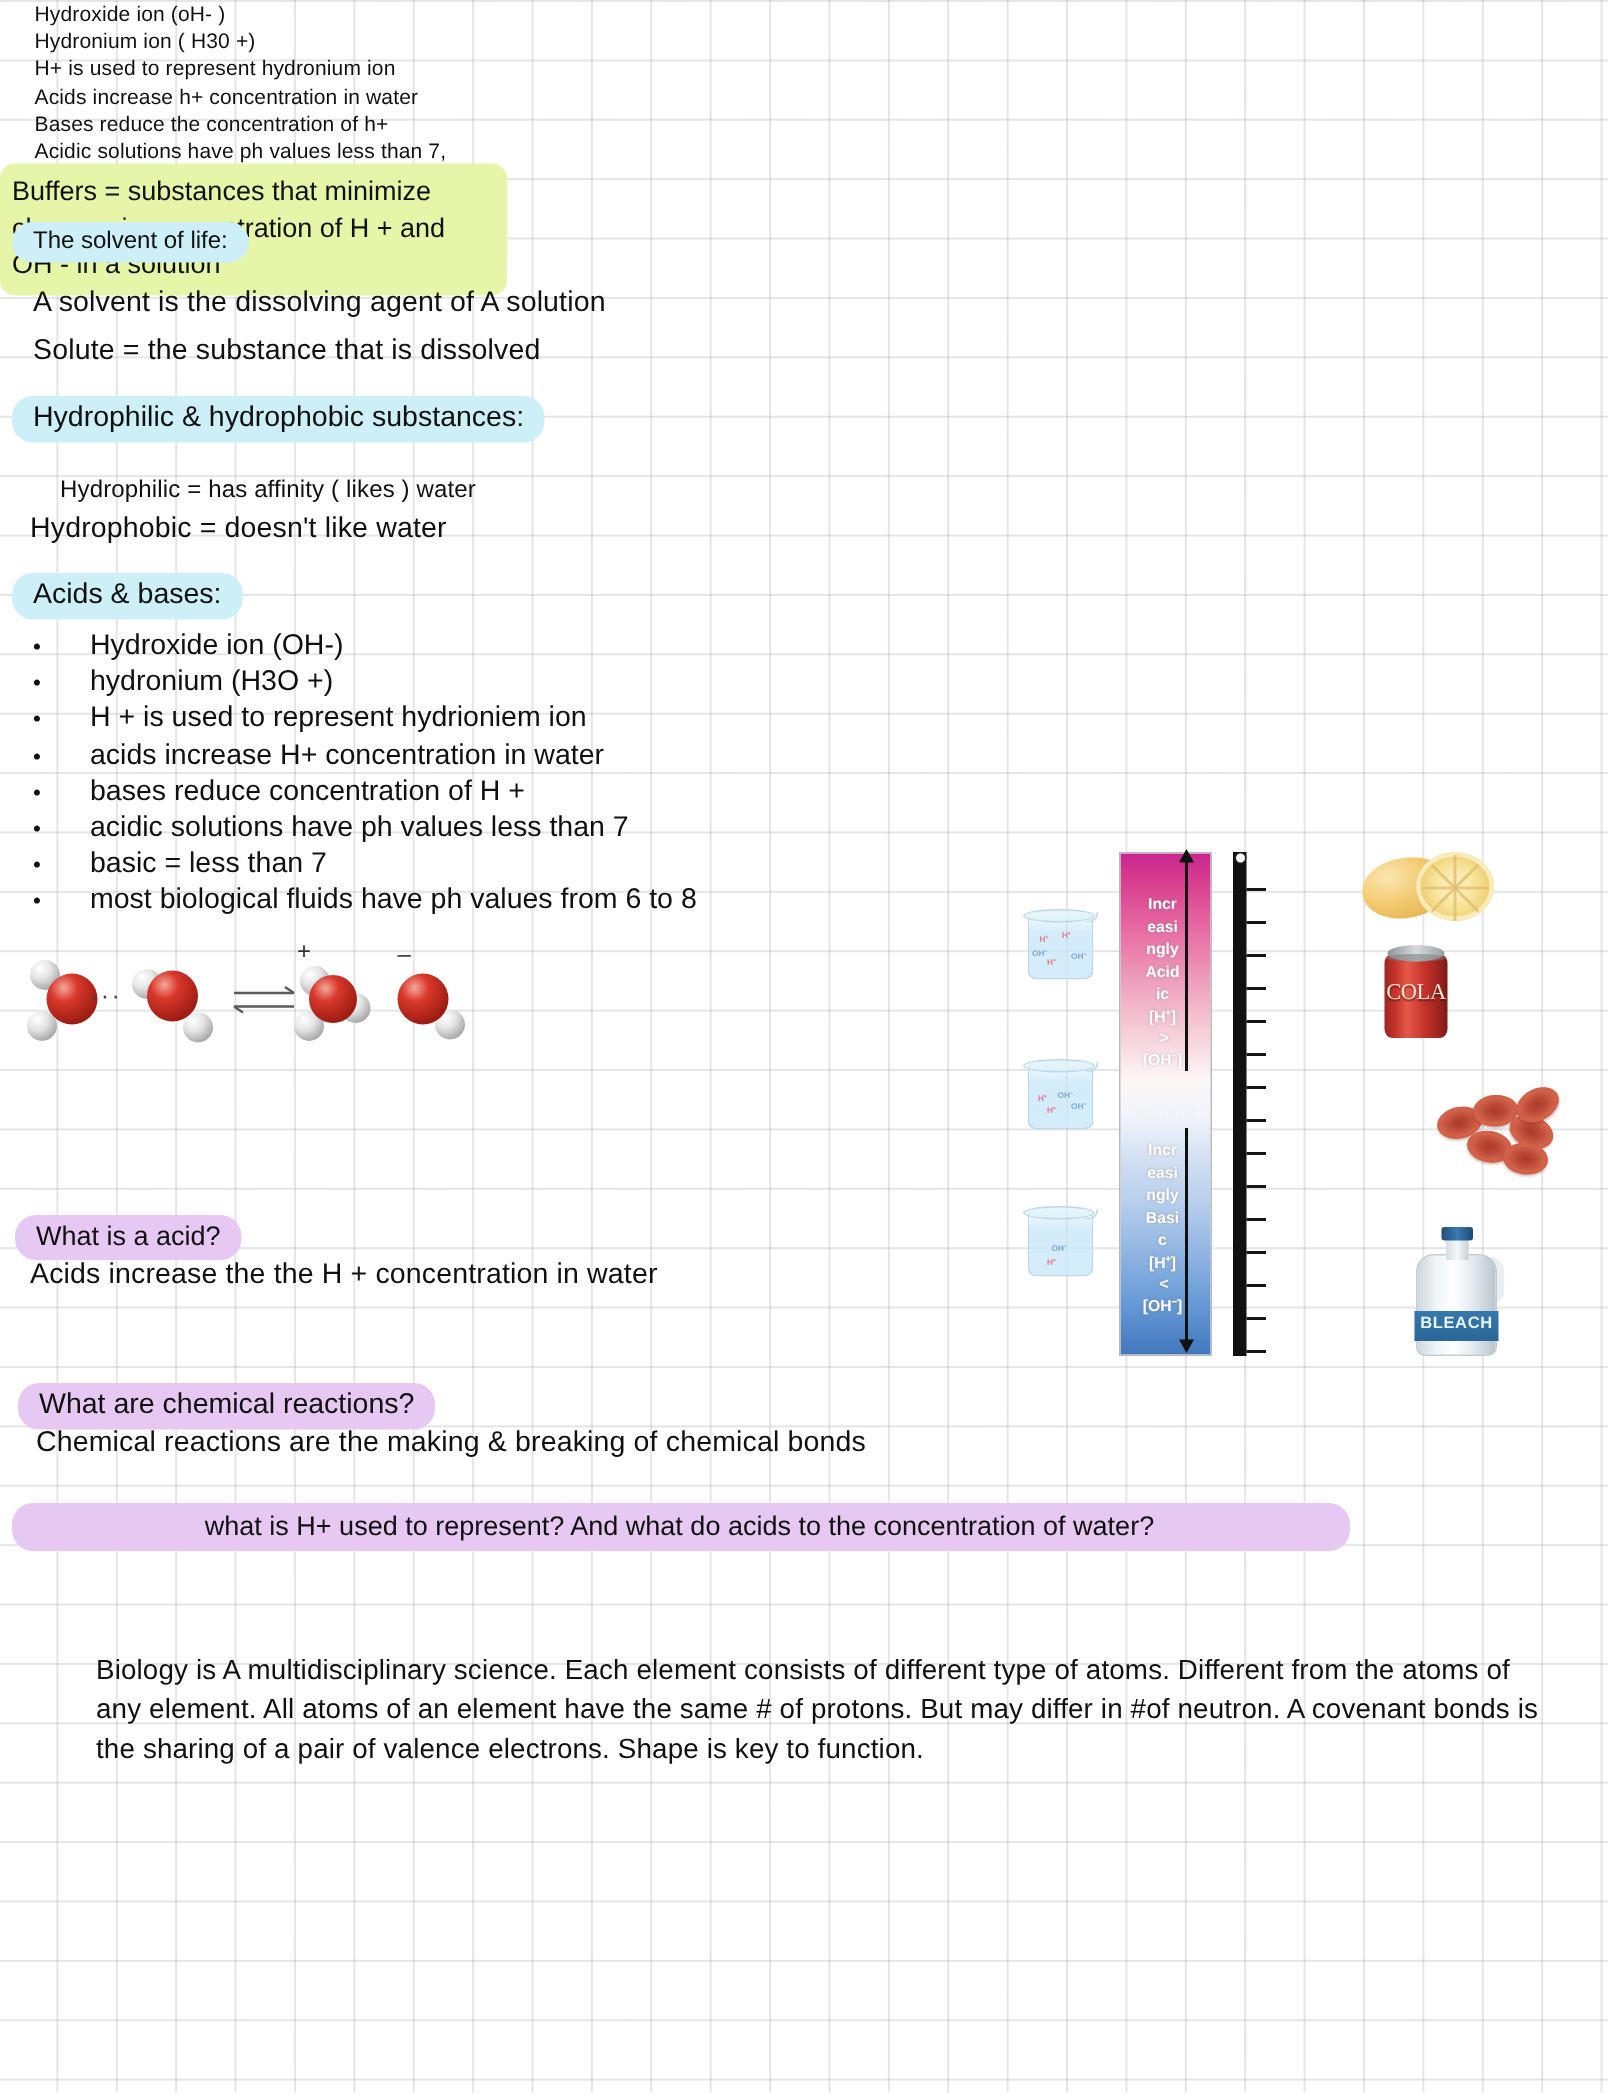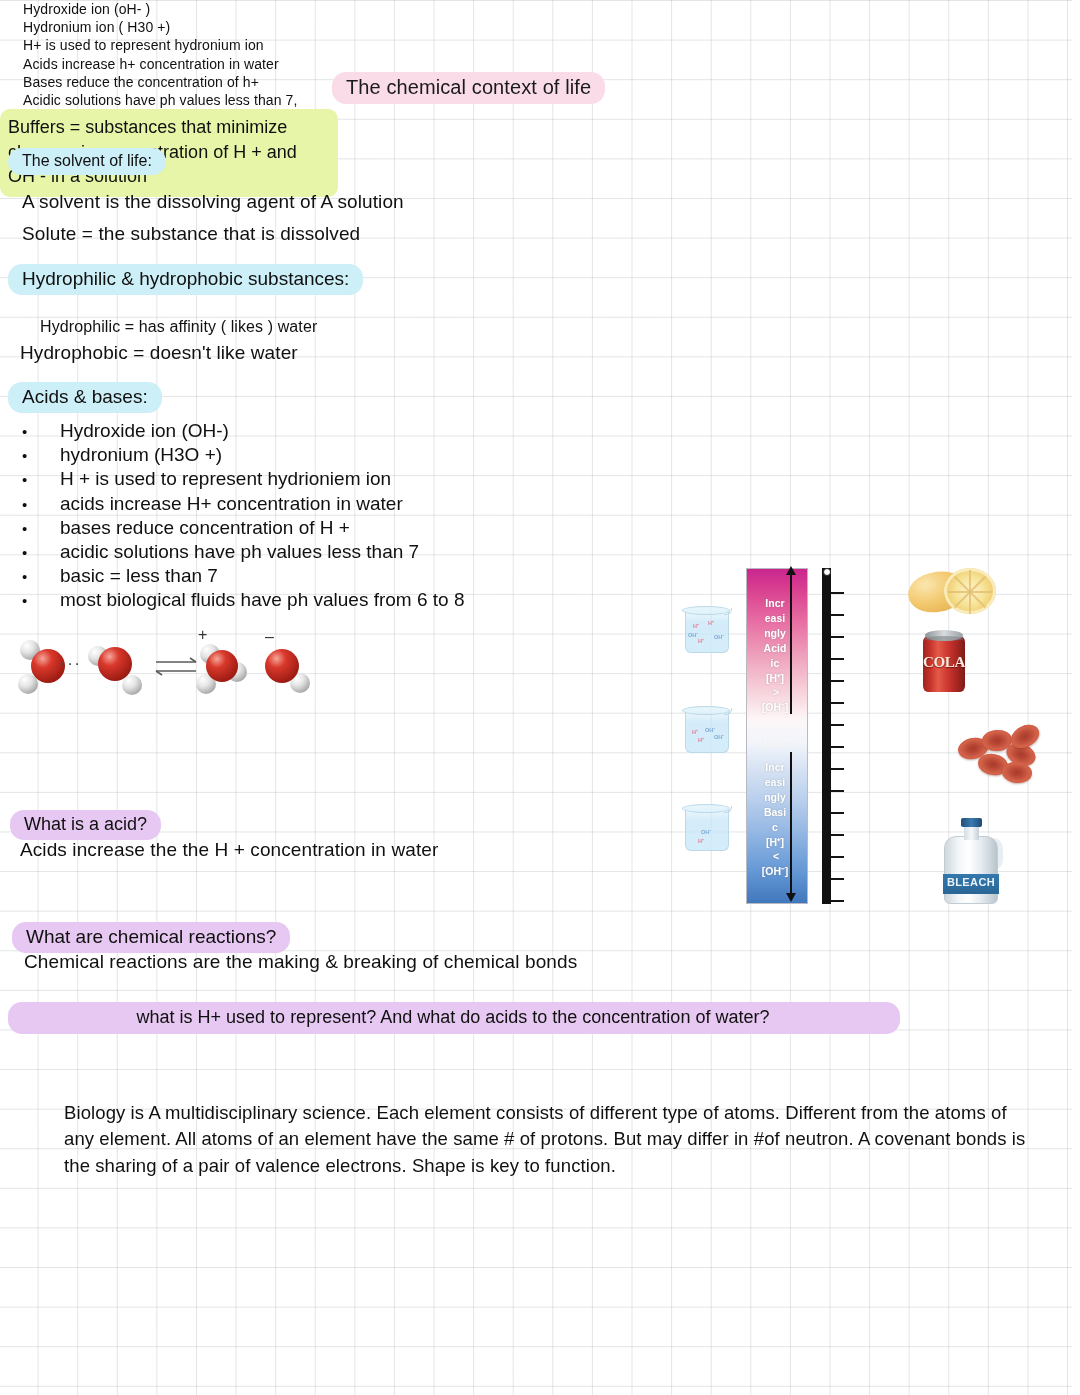--- a/index.html
+++ b/index.html
@@ -159,21 +159,21 @@
     position:absolute;left:3px;top:8px;width:42px;height:56px;border-radius:5px/6px;
     background:linear-gradient(to right,#9d2420 0%,#c8342c 18%,#e35a48 36%,#c8342c 62%,#9c231f 86%,#7d1b17 100%);
   }
   .can-top{
     position:absolute;left:5px;top:2px;width:38px;height:11px;border-radius:50%;
     background:linear-gradient(to right,#8e9398,#d7dbde,#9aa0a5);
   }
   .can-lip{position:absolute;left:4px;top:8px;width:40px;height:5px;border-radius:50%;background:rgba(120,125,130,.55);}
   .can-text{
     position:absolute;left:0;top:26px;width:48px;text-align:center;
-    font-size:15px;font-weight:bold;color:#fce9dd;font-family:"Liberation Serif",serif;
+    font-size:15px;font-weight:normal;color:#fce9dd;font-family:"Liberation Serif",serif;
     letter-spacing:-.3px;text-shadow:0 1px 1px rgba(80,10,10,.7);
   }
 
   
   #blood{left:958px;top:728px;width:86px;height:60px;}
   .rbc{
     position:absolute;width:30px;height:21px;border-radius:50%;
     background:radial-gradient(ellipse at 50% 50%, #a83c2c 0%, #b94735 26%, #cf6048 56%, #b8472f 100%);
     box-shadow:inset 0 0 0 2.5px rgba(214,100,74,.65), 0 1px 2px rgba(90,30,20,.35);
   }
@@ -198,21 +198,20 @@
     font-size:11px;font-weight:bold;color:#eaf3fa;letter-spacing:.4px;
   }
 </style>
 </head>
 <body>
 
 <div id="page"></div>
 
 <div class="layer">
 
-  <div class="hl hl-pink t" id="title">The chemical context of life</div>
 
   <div class="hl hl-cyan" id="h-solvent">The solvent of life:</div>
   <div class="t" id="p-solvent1">A solvent is the dissolving agent of A solution</div>
   <div class="t" id="p-solvent2">Solute = the substance that is dissolved</div>
 
   <div class="hl hl-cyan" id="h-hydro">Hydrophilic &amp; hydrophobic substances:</div>
   <div class="t" id="p-hydro1">Hydrophilic = has affinity ( likes ) water</div>
   <div class="t" id="p-hydro2">Hydrophobic = doesn't like water</div>
 
   <div id="col-right-facts">

